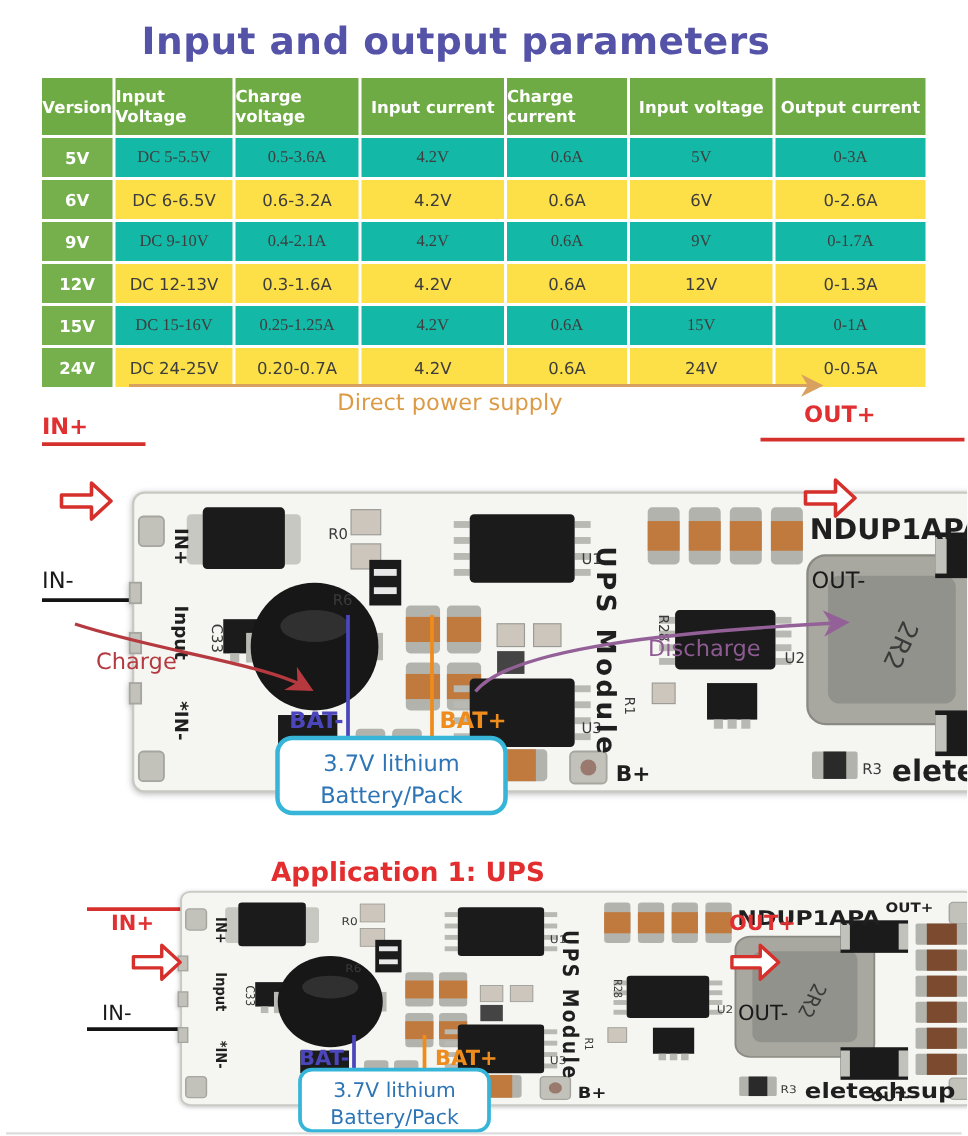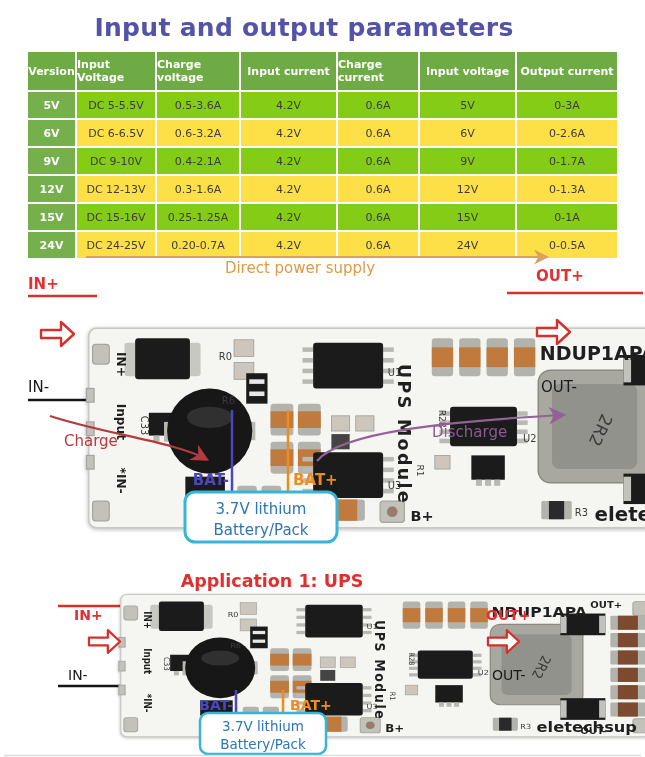--- a/index.html
+++ b/index.html
@@ -9,21 +9,21 @@
   .main-title{position:absolute;top:13px;left:0;width:608px;text-align:center;
               font-size:25px;font-weight:600;color:#5453a8;letter-spacing:.3px;}
   
   .ptable{position:absolute;left:28px;top:52px;}
   .tr{display:grid;grid-template-columns:47px 78px 82px 95px 80px 95px 100px;
       column-gap:2px;margin-bottom:2px;}
   .tr>div{display:flex;align-items:center;justify-content:center;}
   .th{height:38px;background:#6fab45;color:#fff;font-size:11px;font-weight:bold;}
   .vcell{height:26px;background:#75b04d;color:#fff;font-size:11px;font-weight:bold;}
   .td{height:26px;font-size:11px;color:#3d3d3d;}
-  .row-a .td{background:#84cc16;}
+  .row-a .td{background:#14b8a6;font-family:Liberation Serif, serif;}
   .row-b .td{background:#fde047;}
   
   .dia{position:absolute;left:0;}
   #dia1{top:248px;}
   #dia2{top:560px;}
   svg text{font-family:"DejaVu Sans",sans-serif;}
   .pcb-body{fill:#f5f5f2;stroke:#c9c9c3;stroke-width:1;}
   .pad{fill:#c2c2bb;stroke:#a6a6a0;stroke-width:.8;}
   .chipg{fill:#cdc6bd;stroke:#9a9a94;stroke-width:.5;}
   .blk{fill:#1b1b1b;}

